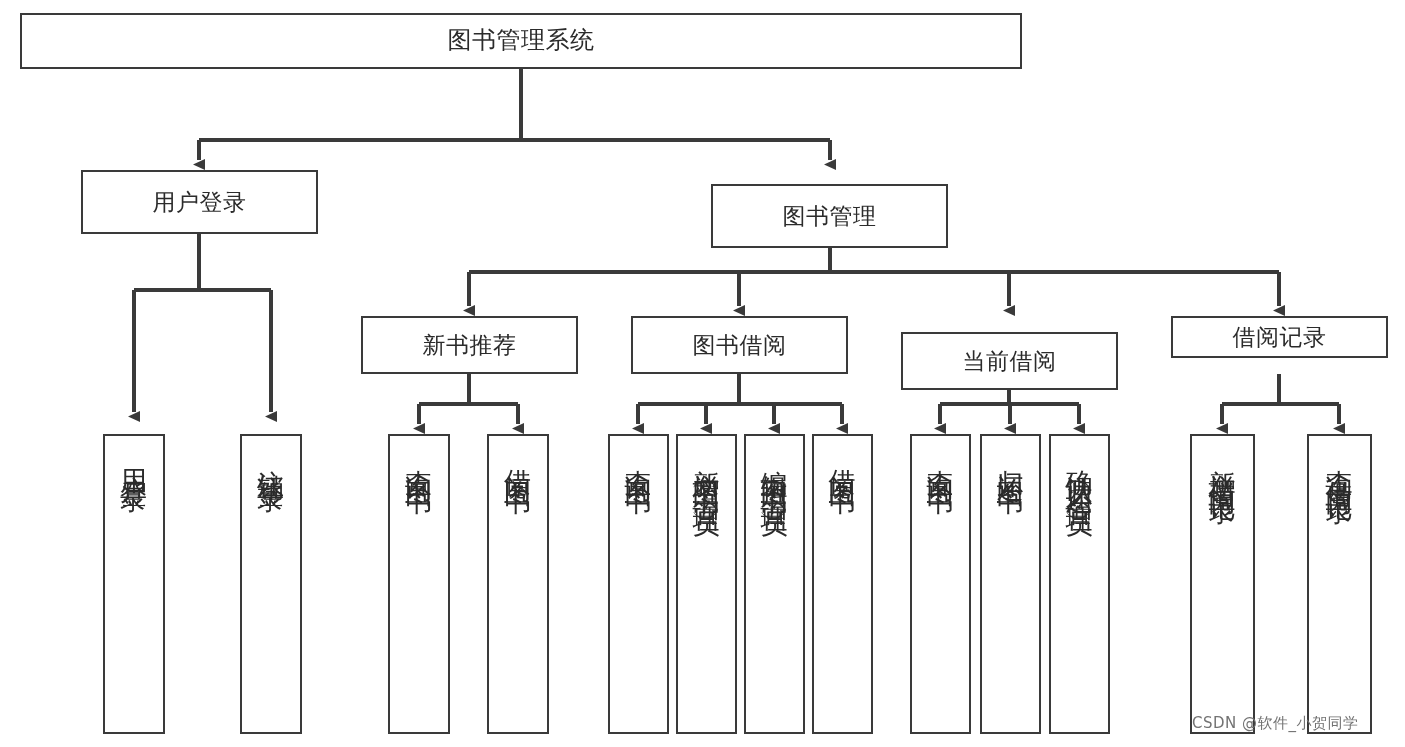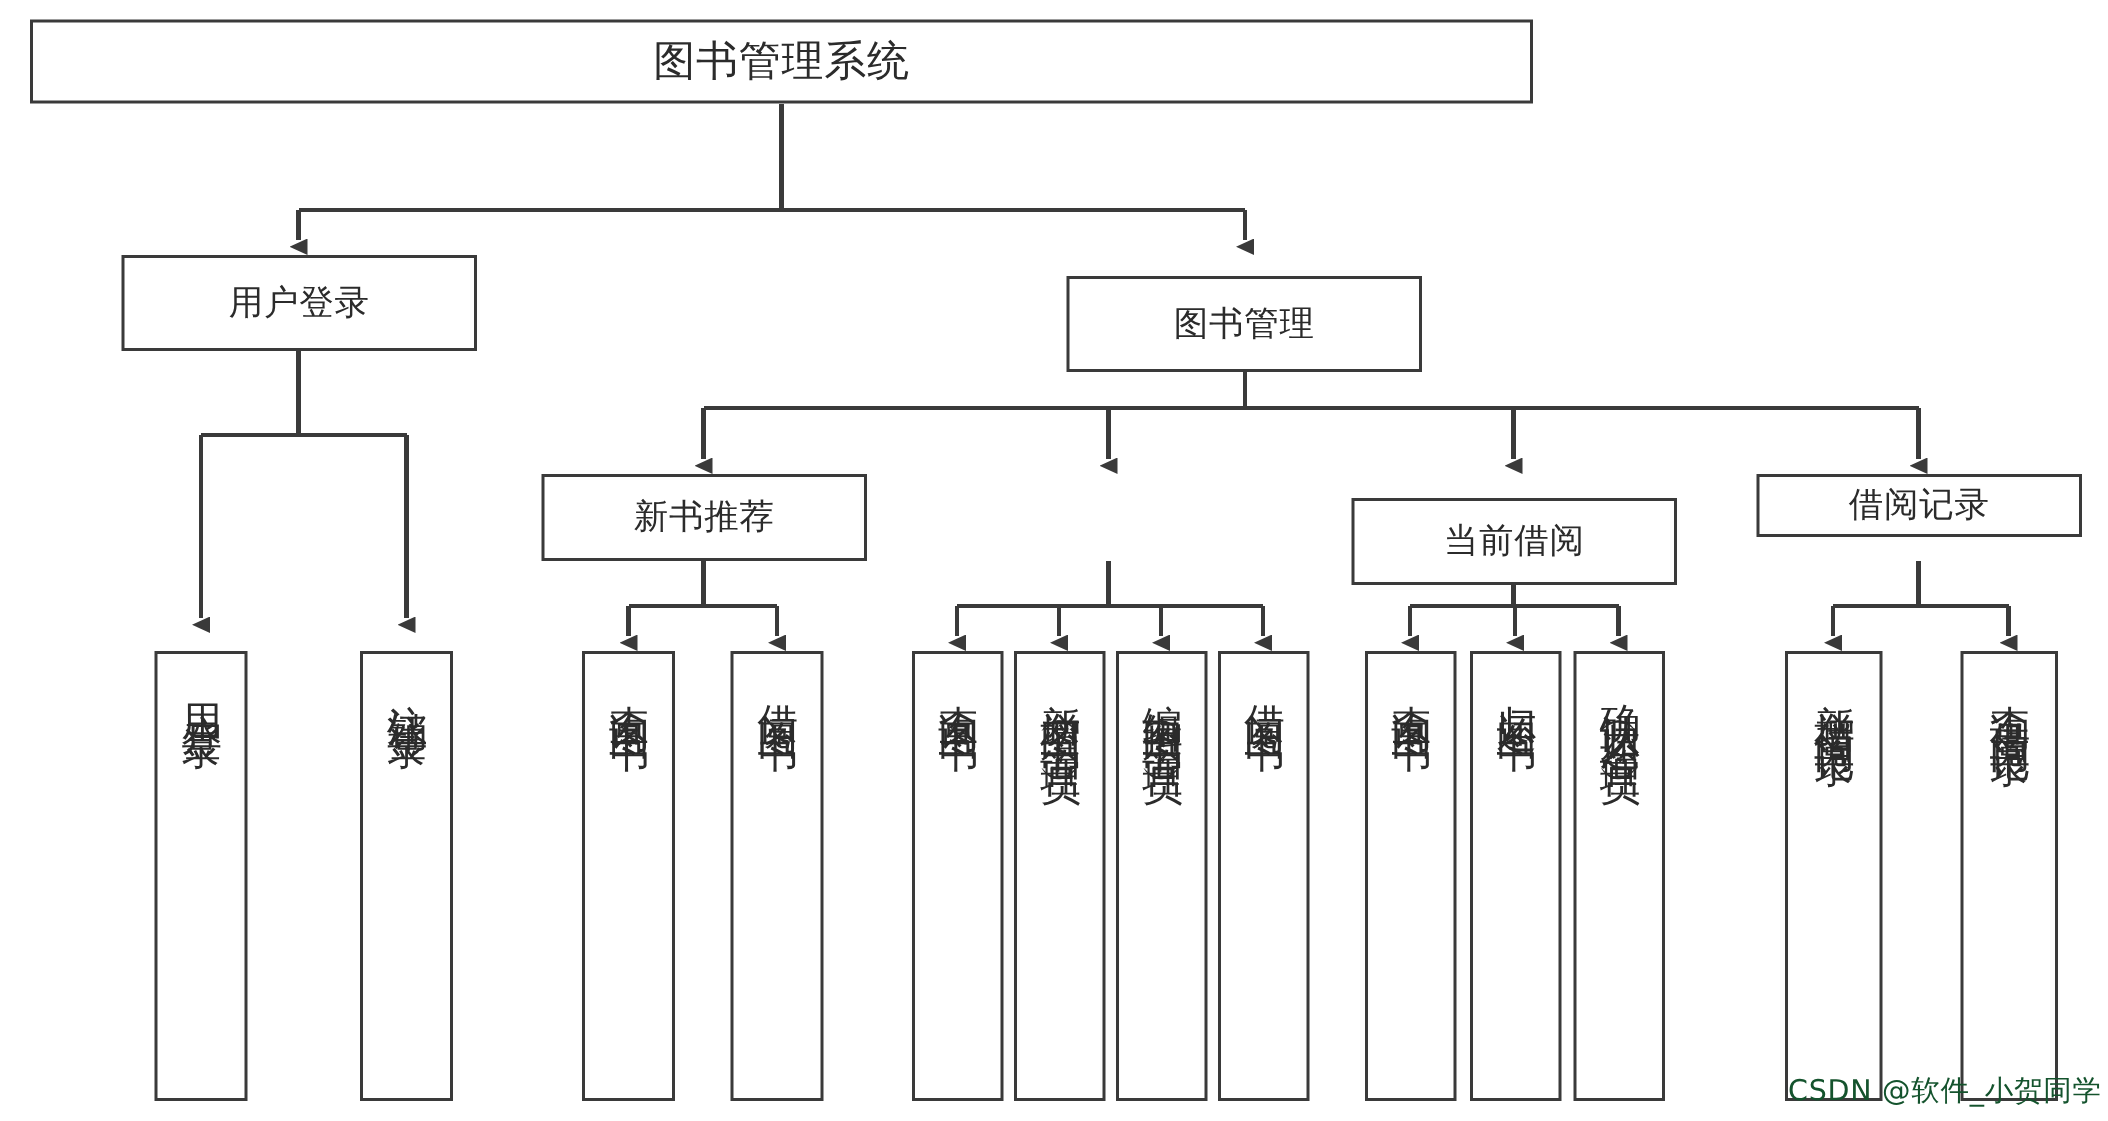--- a/index.html
+++ b/index.html
@@ -35,39 +35,39 @@
     align-items: center;
     justify-content: center;
     overflow: hidden;
   }
   .node-label {
     color: #2b2b2b;
     letter-spacing: 0.5px;
     white-space: nowrap;
     line-height: 1.15;
   }
-  .lvl0 .node-label { font-size: 28px; }
+  .lvl0 .node-label { font-size: 24px; }
   .lvl1 .node-label { font-size: 23px; }
   .lvl2 .node-label { font-size: 23px; text-align: right; }
   .leaf .node-label {
     writing-mode: vertical-rl;
     text-orientation: upright;
     font-size: 27px;
     letter-spacing: 6px;
     line-height: 1;
   }
   .leaf {
     align-items: flex-start;
     justify-content: center;
     padding-top: 12px;
   }
   .watermark {
     position: absolute;
-    color: #14532d;
-    font-size: 19px;
+    color: #737373;
+    font-size: 15px;
     white-space: nowrap;
     letter-spacing: 0.5px;
     pointer-events: none;
   }
 </style>
 </head>
 <body>
 
 <div id="diagram-root">
 
@@ -129,20 +129,23 @@
   <div class="node-box lvl1" style="left:81px; top:170px; width:237px; height:64px;">
     <span class="node-label">用户登录</span>
   </div>
   <div class="node-box lvl1" style="left:711px; top:184px; width:237px; height:64px;">
     <span class="node-label">图书管理</span>
   </div>
 
   <div class="node-box lvl2" style="left:361px; top:316px; width:217px; height:58px;">
     <span class="node-label">新书推荐</span>
   </div>
+  <div class="node-box lvl2" style="left:631px; top:316px; width:217px; height:58px;">
+    <span class="node-label">图书借阅</span>
+  </div>
   <div class="node-box lvl2" style="left:901px; top:332px; width:217px; height:58px;">
     <span class="node-label">当前借阅</span>
   </div>
   <div class="node-box lvl2" style="left:1171px; top:316px; width:217px; height:42px;">
     <span class="node-label">借阅记录</span>
   </div>
 
   <div class="node-box leaf" style="left:103px; top:434px; width:62px; height:300px;">
     <span class="node-label">用户登录</span>
   </div>

